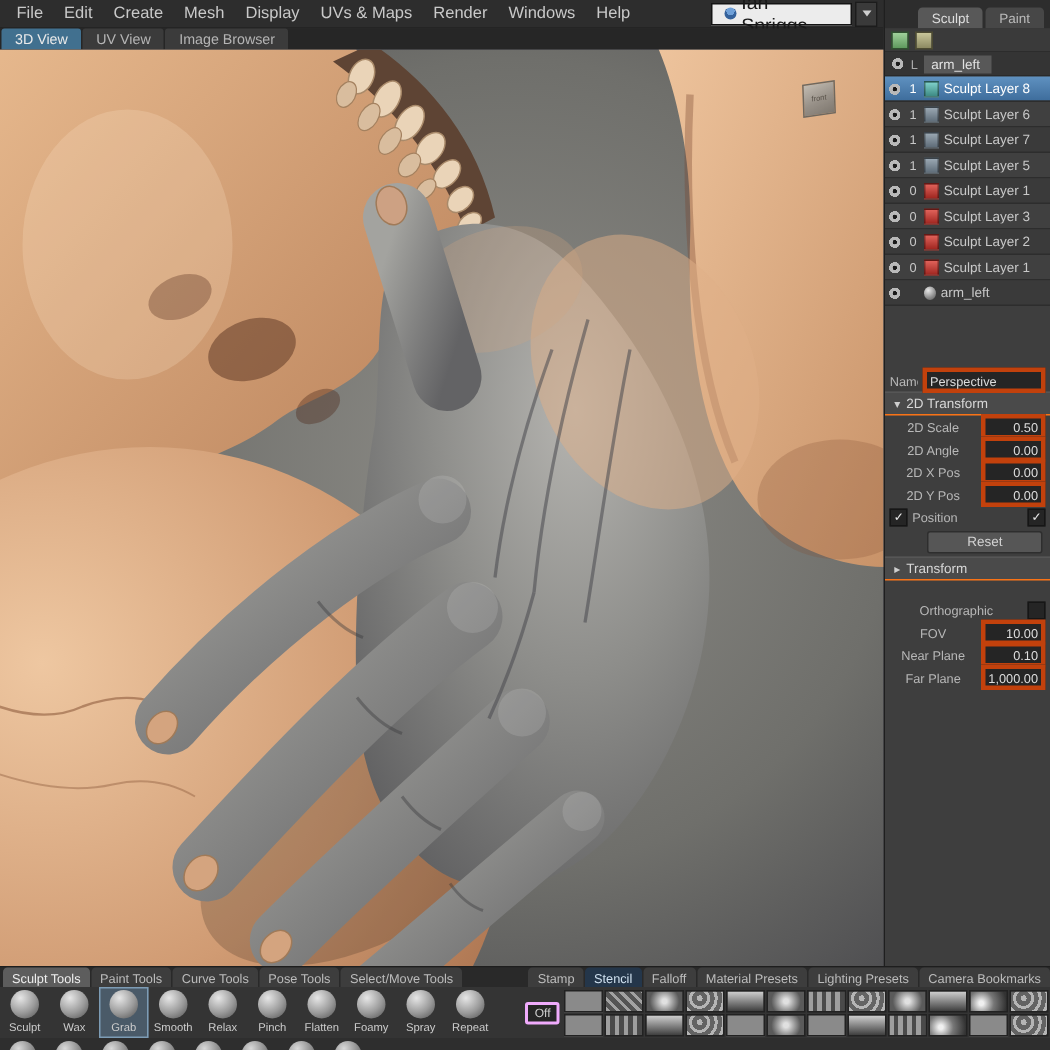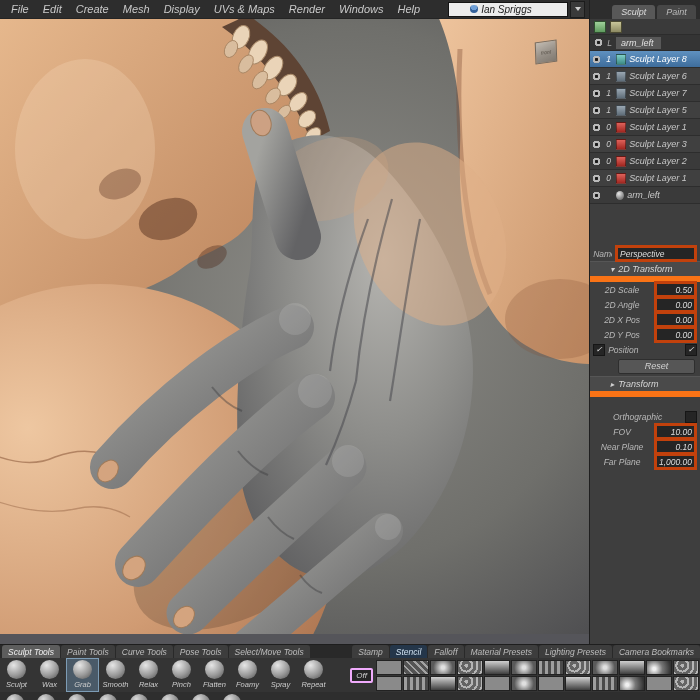--- a/index.html
+++ b/index.html
@@ -1,25 +1,25 @@
 <!DOCTYPE html>
 <html><head>
 <meta charset="utf-8">
 <style>
   html,body{margin:0;padding:0;background:#222;}
   body{width:700px;height:700px;overflow:hidden;font-family:"Liberation Sans",sans-serif;-webkit-font-smoothing:antialiased;}
-  .app{width:700px;height:700px;display:flex;flex-direction:column;background:#2e2e2e;font-style:italic;}
+  .app{width:700px;height:700px;display:flex;flex-direction:column;background:#2e2e2e;}
   .main{flex:1;display:flex;min-height:0;}
   .leftcol{width:590px;display:flex;flex-direction:column;min-width:0;}
 
   
   .menubar{height:18px;background:#2d2d2d;display:flex;align-items:center;font-size:11px;color:#c9c9c9;padding:0 4px;border-bottom:1px solid #242424;}
   .menu-item{padding:0 7px;cursor:default;white-space:nowrap;}
   .mb-right{margin-left:auto;display:flex;align-items:center;gap:2px;}
-  .user-dd{display:flex;align-items:center;background:#ececec;border:1px solid #141414;height:13px;padding:0 21px;gap:3px;color:#1a1a1a;font-size:10px;width:76px;}
+  .user-dd{display:flex;align-items:center;background:#ececec;border:1px solid #141414;height:13px;padding:0 8px;gap:3px;color:#1a1a1a;font-size:13px;width:76px;}
   .user-ico{width:8px;height:8px;border-radius:50%;background:radial-gradient(circle at 50% 30%,#6fa0d8 40%,#35629b 41%);flex:none;}
   .dd-btn{width:13px;height:15px;background:#3a3a3a;border:1px solid #1c1c1c;display:flex;align-items:center;justify-content:center;}
   .dd-arrow{width:0;height:0;border-left:3px solid transparent;border-right:3px solid transparent;border-top:4px solid #cfcfcf;}
 
   
   .view-tabs{height:14px;background:#262626;display:flex;gap:1px;font-size:9.5px;color:#b5b5b5;align-items:stretch;padding-left:1px;}
   .vtab{padding:0 9px;background:#3b3b3b;display:flex;align-items:center;border-radius:2px 2px 0 0;}
   .vtab.active{background:#41708f;color:#eaeaea;}
 
   
@@ -54,21 +54,21 @@
   .tag.gray{background:linear-gradient(#9aa7b2,#5f6d79);}
   .tag.red{background:linear-gradient(#e0625a,#a12721);}
   .tag.mesh{border-radius:50%;background:radial-gradient(circle at 35% 30%,#e8e8e8,#8a8a8a 60%,#555);border:none;}
   .lname{white-space:nowrap;overflow:hidden;font-size:9px;}
 
   .props{margin-top:42px;}
   .prow{display:flex;align-items:center;height:15px;gap:3px;padding:0 3px;}
   .plabel{flex:1;text-align:center;color:#b8b8b8;font-size:8.5px;white-space:nowrap;overflow:hidden;}
   .pfield{width:33px;height:11px;background:#252525;border:3px solid #c2410c;color:#dedede;font-size:8.5px;display:flex;align-items:center;justify-content:flex-end;padding:0 2px;flex:none;}
   .pfield.wide{width:72px;justify-content:flex-start;}
-  .sect{display:flex;align-items:center;height:14px;background:#4a4a4a;border-top:1px solid #565656;border-bottom:6px solid #f97316;padding:0 20px;gap:4px;color:#d6d6d6;font-size:9px;}
+  .sect{display:flex;align-items:center;height:14px;background:#4a4a4a;border-top:1px solid #565656;border-bottom:1px solid #f97316;padding:0 6px;gap:4px;color:#d6d6d6;font-size:9px;}
   .sect .arrow::before{content:"▾";font-size:8px;color:#cfcfcf;}
   .sect.closed .arrow::before{content:"▸";}
   .cb{width:10px;height:10px;background:#252525;border:1px solid #161616;display:flex;align-items:center;justify-content:center;color:#e8e8e8;font-size:8px;flex:none;}
   .cb.checked::after{content:"✓";}
   .reset-btn{display:block;height:13px;line-height:13px;background:#565656;border:1px solid #2e2e2e;border-radius:2px;color:#d2d2d2;font-size:9px;text-align:center;margin:2px 5px 2px 28px;}
   .spacer12{height:12px;}
 
   
   .bottom{height:55px;display:flex;flex-direction:column;background:#2c2c2c;border-top:1px solid #1e1e1e;}
   .tool-tabs{height:13px;display:flex;gap:1px;align-items:stretch;font-size:8.5px;color:#bcbcbc;background:#292929;padding-left:2px;}
@@ -115,20 +115,31 @@
           <div class="user-dd">
             <span class="user-ico"></span>
             <span>Ian Spriggs</span>
           </div>
           <div class="dd-btn">
             <span class="dd-arrow"></span>
           </div>
         </div>
       </div>
 
+      <div class="view-tabs">
+        <div class="vtab active">
+            <span>3D View</span>
+          </div>
+        <div class="vtab">
+            <span>UV View</span>
+          </div>
+        <div class="vtab">
+            <span>Image Browser</span>
+          </div>
+      </div>
 
       <div class="viewport">
         <svg width="589" height="615" viewBox="0 0 589 615">
           <defs>
             <radialGradient id="bgG" cx="58%" cy="45%" r="80%">
               <stop offset="0%" stop-color="#8e8d88"></stop>
               <stop offset="55%" stop-color="#6f6f6b"></stop>
               <stop offset="100%" stop-color="#414146"></stop>
             </radialGradient>
             <linearGradient id="skinG" x1="0" y1="0" x2="1" y2="1">

